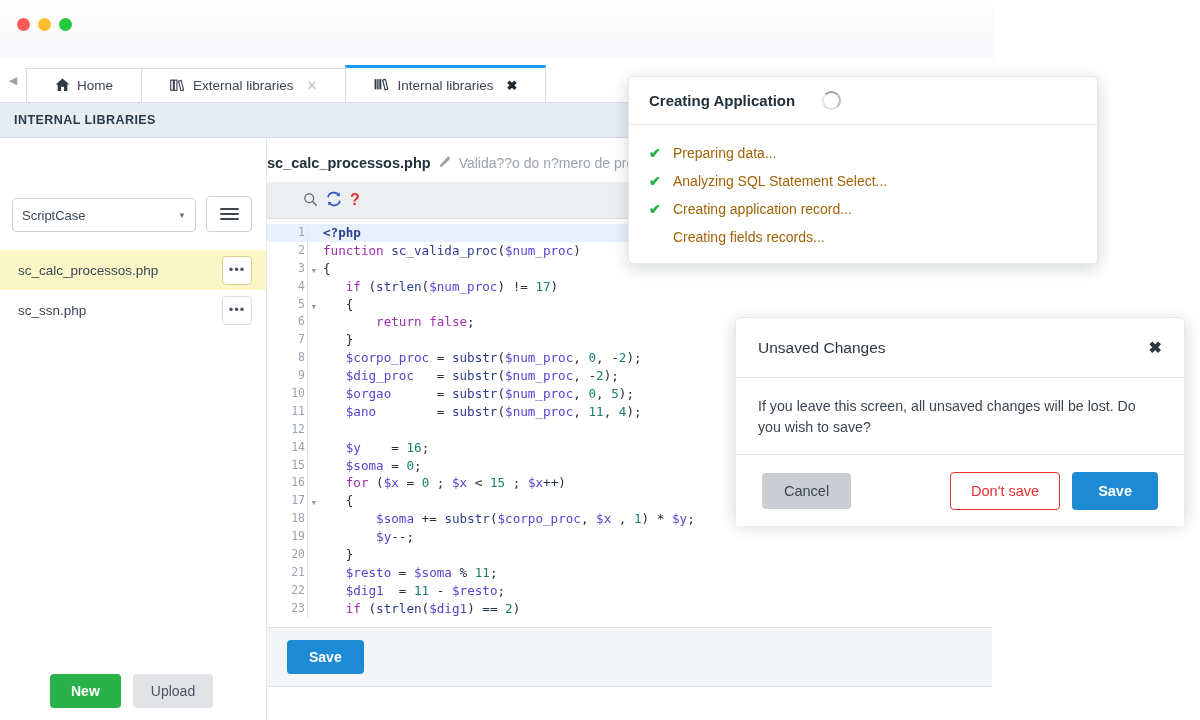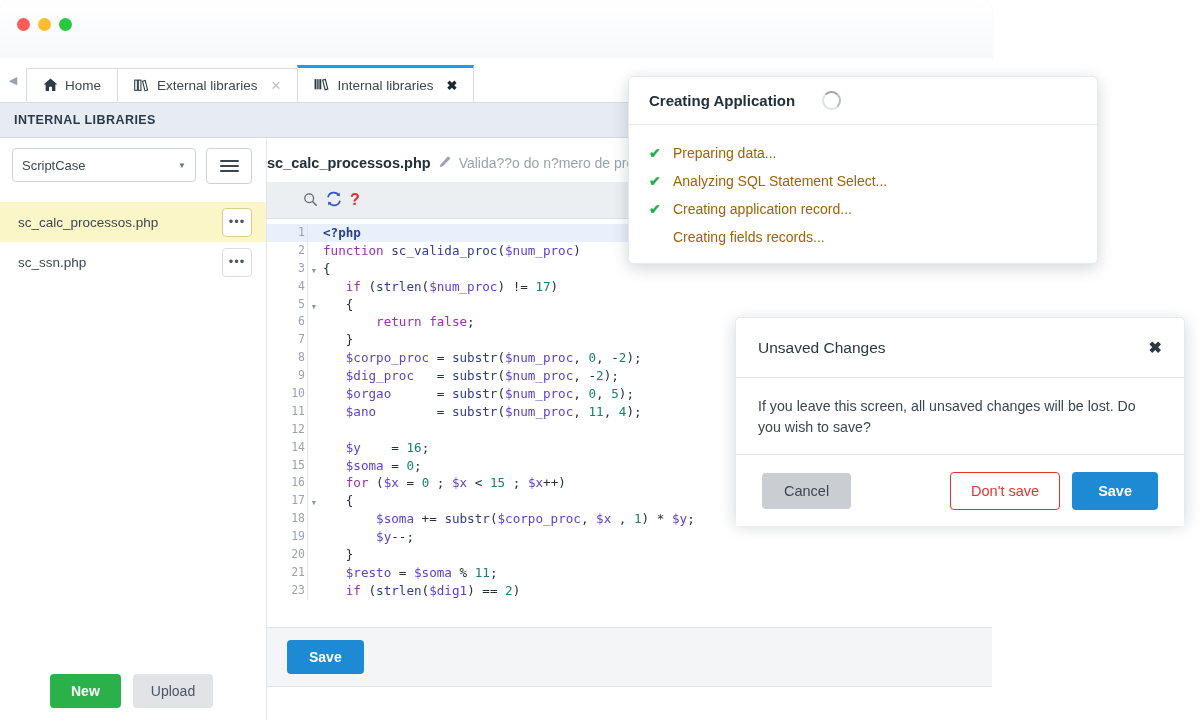--- a/index.html
+++ b/index.html
@@ -34,21 +34,21 @@
   .tabbar{
     position:relative;height:44px;background:#ffffff;
     border-bottom:1px solid #d9dde3;display:flex;align-items:flex-end;
   }
   .collapse-arrow{
     width:26px;height:44px;display:flex;align-items:center;justify-content:center;
     color:#9aa3ad;font-size:11px;cursor:pointer;
   }
   .tabs{display:flex;align-items:flex-end;height:44px;}
   .tab{
-    display:flex;align-items:center;gap:7px;height:33px;padding:0 16px;
+    display:flex;align-items:center;gap:7px;height:33px;padding:0 28px;
     background:#ffffff;border:1px solid #d9dde3;border-bottom:none;
     margin-right:-1px;font-size:13.5px;color:#3d4650;cursor:pointer;
     white-space:nowrap;
   }
   .tab.active{
     border-top:3px solid #1a9bf0;height:34px;position:relative;z-index:3;
     font-weight:400;
   }
   .tab .t-ico{font-size:14px;color:#2f3b46;line-height:1;display:inline-block;}
   .tab .t-close{margin-left:6px;font-size:13px;color:#b9c0c8;line-height:1;}
@@ -64,21 +64,21 @@
   }
 
   
   .body{display:flex;height:584px;position:relative;}
 
   
   .leftpane{
     width:266px;background:#ffffff;border-right:1px solid #e2e5ea;
     position:relative;flex:0 0 266px;
   }
-  .lp-controls{display:flex;gap:10px;padding:10px 14px 0 12px;align-items:flex-start;}
+  .lp-controls{display:flex;gap:10px;padding:24px 14px 0 12px;align-items:flex-end;margin-top:34px;}
   .select{
     flex:1;height:32px;border:1px solid #ccd2d9;border-radius:4px;background:#fff;
     display:flex;align-items:center;justify-content:space-between;padding:0 9px;
     font-size:13px;color:#3c4651;cursor:pointer;
   }
   .select .caret{font-size:8px;color:#6b747e;}
   .hamburger{
     width:44px;height:34px;border:1px solid #ccd2d9;border-radius:4px;background:#fff;
     display:flex;align-items:center;justify-content:center;cursor:pointer;
   }
@@ -347,20 +347,21 @@
                 <div class="crow"><div class="gutter">11</div><div class="gsep"></div><div class="ctext">   <span class="var">$ano</span>        <span class="pun">=</span> <span class="fn">substr</span><span class="pun">(</span><span class="var">$num_proc</span><span class="pun">,</span> <span class="num">11</span><span class="pun">,</span> <span class="num">4</span><span class="pun">)</span><span class="pun">;</span></div></div>
                 <div class="crow"><div class="gutter">12</div><div class="gsep"></div><div class="ctext"></div></div>
                 <div class="crow"><div class="gutter">14</div><div class="gsep"></div><div class="ctext">   <span class="var">$y</span>    <span class="pun">=</span> <span class="num">16</span><span class="pun">;</span></div></div>
                 <div class="crow"><div class="gutter">15</div><div class="gsep"></div><div class="ctext">   <span class="var">$soma</span> <span class="pun">=</span> <span class="num">0</span><span class="pun">;</span></div></div>
                 <div class="crow"><div class="gutter">16</div><div class="gsep"></div><div class="ctext">   <span class="kw">for</span> <span class="pun">(</span><span class="var">$x</span> <span class="pun">=</span> <span class="num">0</span> <span class="pun">;</span> <span class="var">$x</span> <span class="pun">&lt;</span> <span class="num">15</span> <span class="pun">;</span> <span class="var">$x</span><span class="pun">+</span><span class="pun">+</span><span class="pun">)</span></div></div>
                 <div class="crow"><div class="gutter">17<span class="fold">▼</span></div><div class="gsep"></div><div class="ctext">   <span class="pun">{</span></div></div>
                 <div class="crow"><div class="gutter">18</div><div class="gsep"></div><div class="ctext">       <span class="var">$soma</span> <span class="pun">+</span><span class="pun">=</span> <span class="fn">substr</span><span class="pun">(</span><span class="var">$corpo_proc</span><span class="pun">,</span> <span class="var">$x</span> <span class="pun">,</span> <span class="num">1</span><span class="pun">)</span> <span class="pun">*</span> <span class="var">$y</span><span class="pun">;</span></div></div>
                 <div class="crow"><div class="gutter">19</div><div class="gsep"></div><div class="ctext">       <span class="var">$y</span><span class="pun">-</span><span class="pun">-</span><span class="pun">;</span></div></div>
                 <div class="crow"><div class="gutter">20</div><div class="gsep"></div><div class="ctext">   <span class="pun">}</span></div></div>
                 <div class="crow"><div class="gutter">21</div><div class="gsep"></div><div class="ctext">   <span class="var">$resto</span> <span class="pun">=</span> <span class="var">$soma</span> <span class="pun">%</span> <span class="num">11</span><span class="pun">;</span></div></div>
+                <div class="crow"><div class="gutter">22</div><div class="gsep"></div><div class="ctext">   <span class="var">$dig1</span>  <span class="pun">=</span> <span class="num">11</span> <span class="pun">-</span> <span class="var">$resto</span><span class="pun">;</span></div></div>
                 <div class="crow"><div class="gutter">23</div><div class="gsep"></div><div class="ctext">   <span class="kw">if</span> <span class="pun">(</span><span class="fn">strlen</span><span class="pun">(</span><span class="var">$dig1</span><span class="pun">)</span> <span class="pun">=</span><span class="pun">=</span> <span class="num">2</span><span class="pun">)</span></div></div>
               </div>
           </div>
 
           <div class="editor-footer">
             <button class="btn btn-save">Save</button>
           </div>
         </div>
 
       </div>

